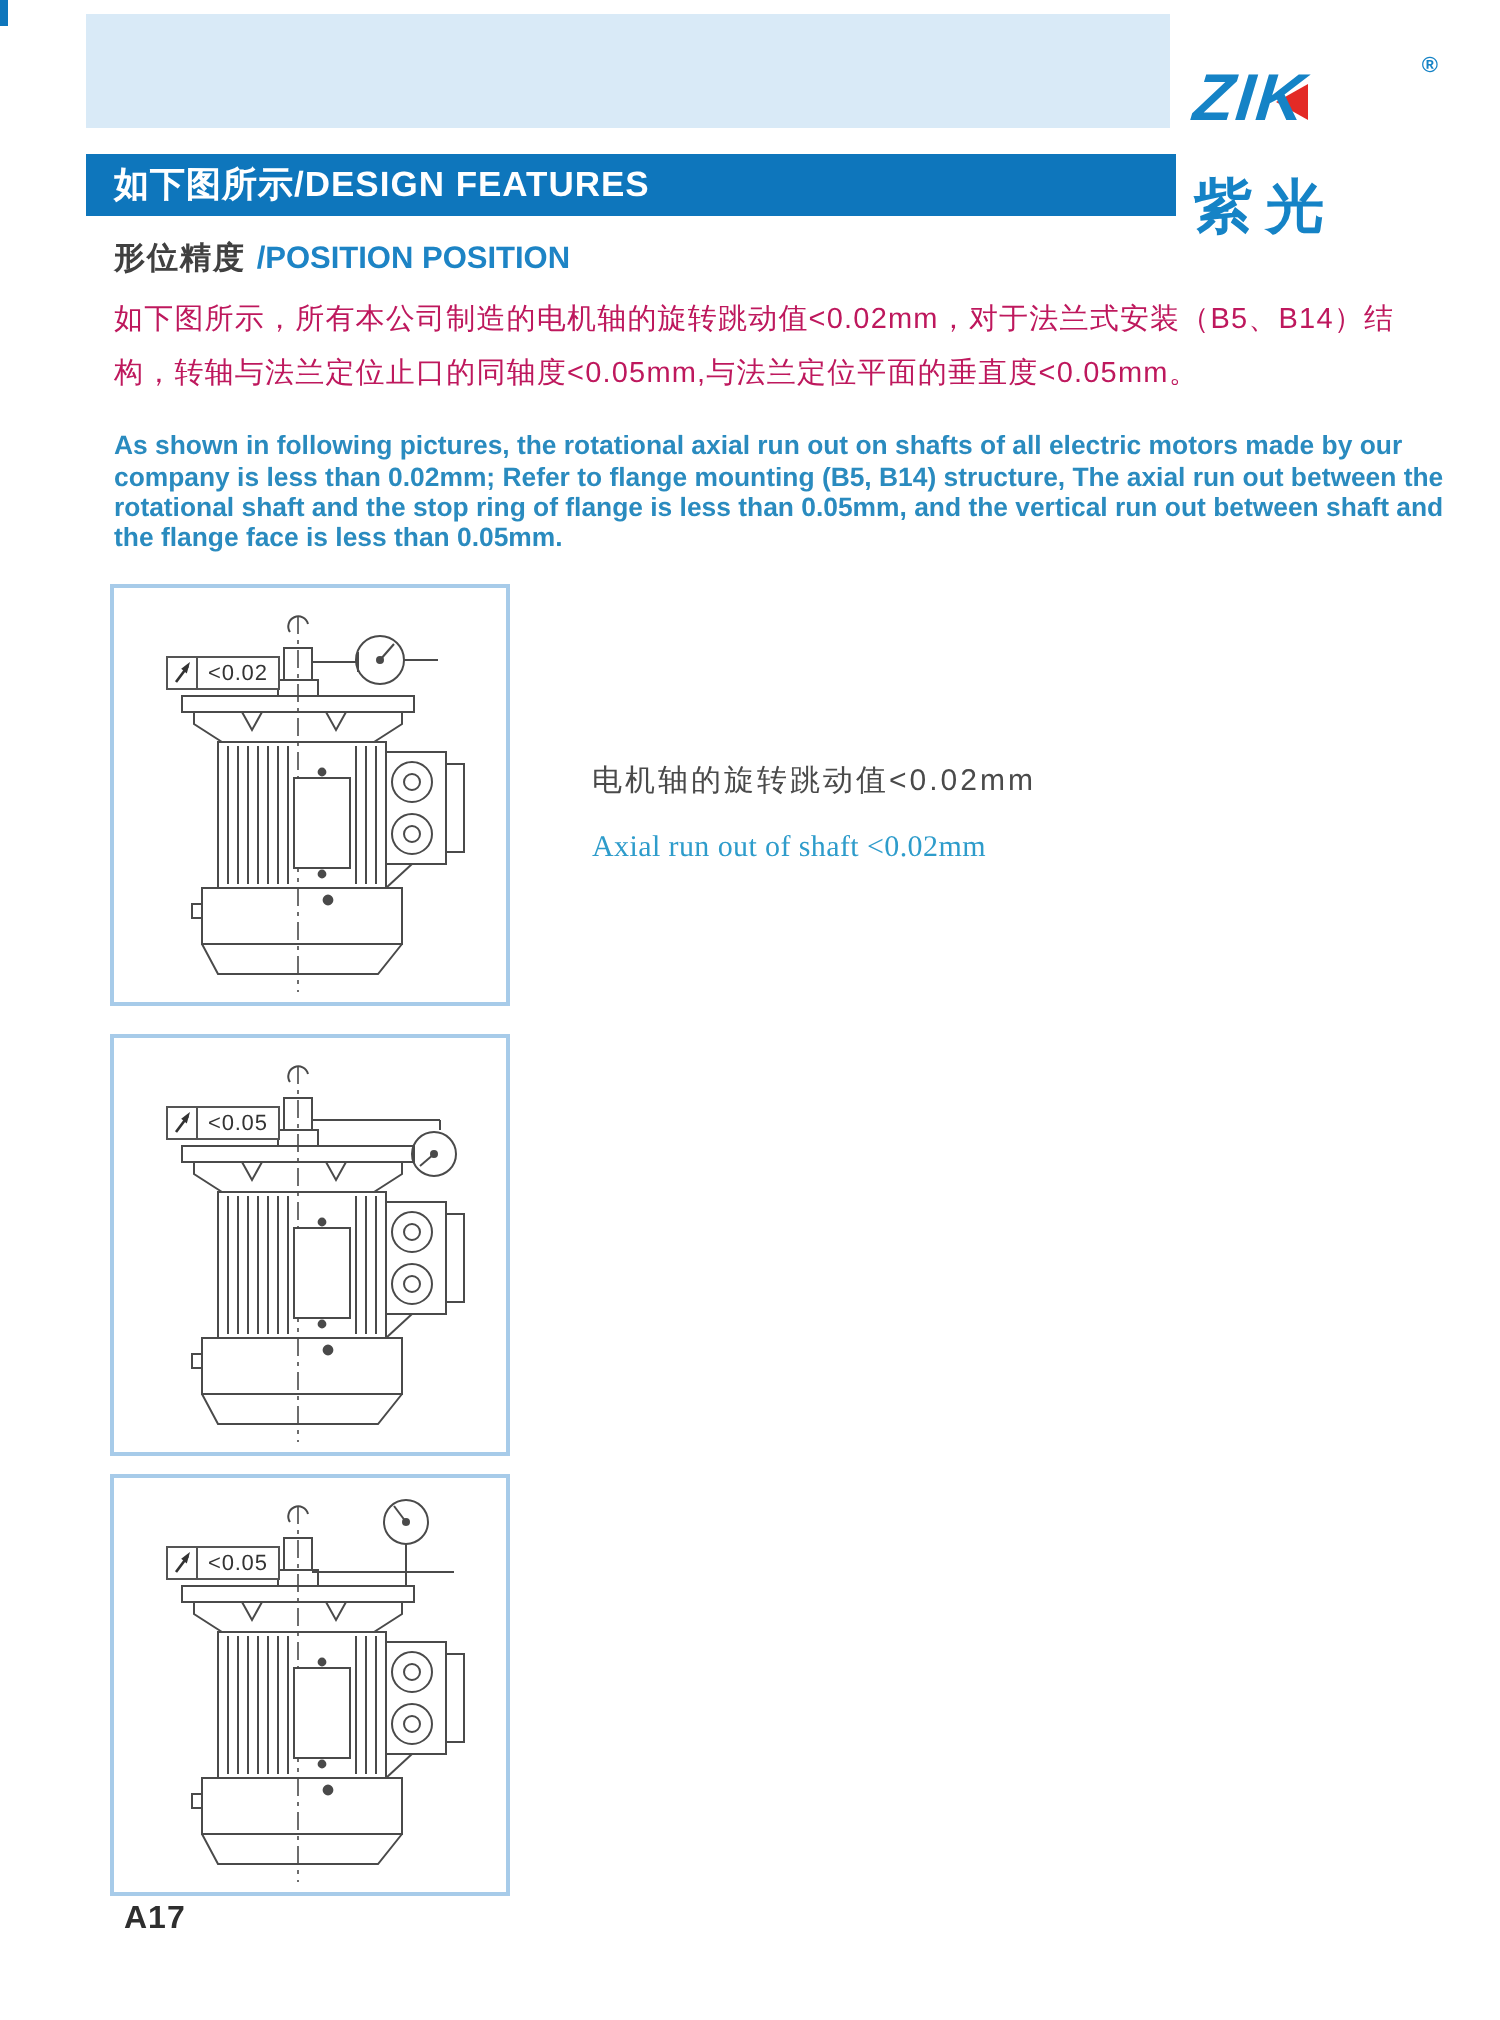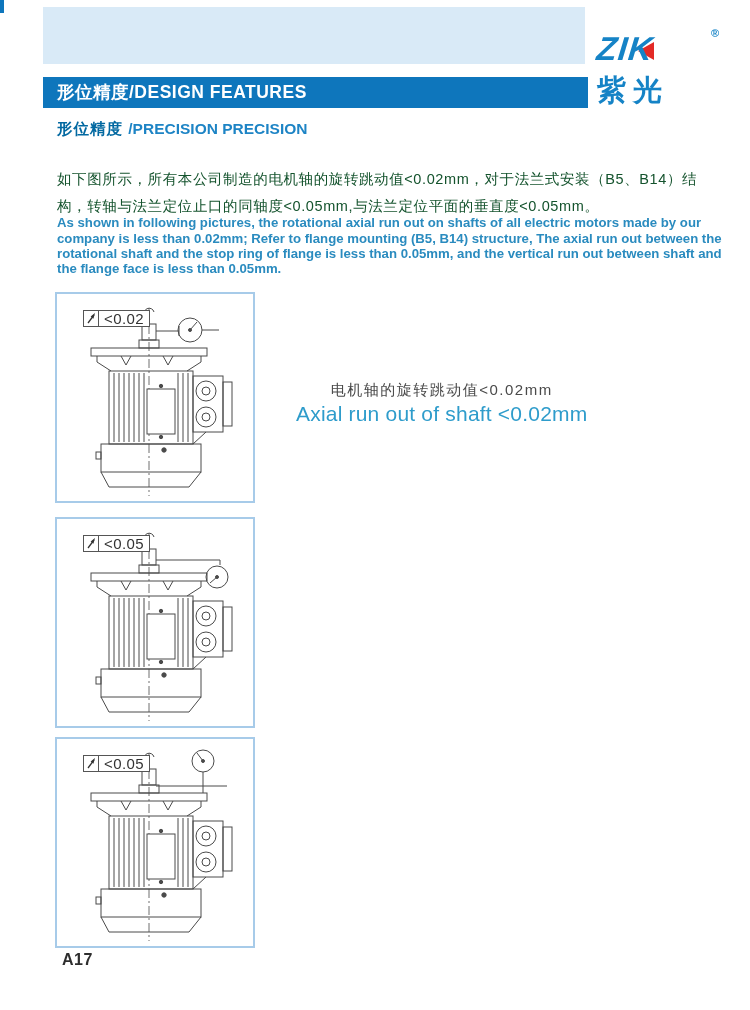--- a/index.html
+++ b/index.html
@@ -9,39 +9,39 @@
   .top-band{position:absolute;left:43px;top:7px;width:542px;height:57px;background:var(--band);}
   .header-bar{position:absolute;left:43px;top:77px;width:531px;height:31px;background:var(--header-bar);
               color:#fff;font-weight:bold;font-size:17.5px;line-height:31px;padding-left:14px;letter-spacing:.5px;}
   .brand{position:absolute;left:597px;top:31px;width:140px;}
   .brand-mark{display:flex;align-items:center;position:relative;height:36px;}
   .brand-text{font-weight:bold;font-style:italic;font-size:33px;color:var(--logo-blue);
               transform:skewX(-6deg);letter-spacing:1px;line-height:34px;}
   .brand-tri{width:0;height:0;border-top:9px solid transparent;border-bottom:9px solid transparent;
              border-right:16px solid var(--logo-red);margin-left:-15px;margin-top:4px;}
   .brand-reg{position:absolute;right:18px;top:-4px;font-size:11px;color:var(--logo-blue);font-weight:bold;}
-  .brand-cn{font-size:29px;font-weight:bold;color:var(--logo-blue);letter-spacing:7px;margin-top:4px;}
+  .brand-cn{font-size:29px;font-weight:bold;color:var(--logo-blue);letter-spacing:7px;margin-top:17px;}
   .section-title{position:absolute;left:57px;top:119px;font-size:15.5px;font-weight:bold;}
-  .st-cn{color:#0369a1;letter-spacing:1px;}
+  .st-cn{color:#404040;letter-spacing:1px;}
   .st-en{color:var(--accent-blue);}
-  .intro-cn{position:absolute;left:57px;top:151px;width:662px;font-size:14.5px;line-height:27px;
-            color:#14532d;letter-spacing:.6px;}
+  .intro-cn{position:absolute;left:57px;top:132px;width:662px;font-size:14.5px;line-height:27px;
+            color:#be185d;letter-spacing:.6px;}
   .intro-en{position:absolute;left:57px;top:202px;width:668px;font-size:13.2px;line-height:15.4px;
             color:var(--body-en);font-weight:bold;}
   .figure-row{position:absolute;left:0;width:750px;height:211px;}
   .diagram-box{position:absolute;left:55px;top:0;width:196px;height:207px;border:2px solid var(--box-border);
                background:#fff;}
   .motor-svg{position:absolute;left:0;top:0;width:196px;height:207px;}
-  .tol-box{position:absolute;left:26px;top:16px;height:15px;display:flex;align-items:stretch;
-           border:1px solid #555;background:#fff;z-index:2;font-size:15px;color:#333;}
+  .tol-box{position:absolute;left:26px;top:34px;height:15px;display:flex;align-items:stretch;
+           border:1px solid #555;background:#fff;z-index:2;font-size:11px;color:#333;}
   .tol-sym{width:14px;border-right:1px solid #555;display:flex;align-items:center;justify-content:center;}
   .tol-val{padding:0 5px;display:flex;align-items:center;letter-spacing:.4px;}
   .captions{position:absolute;left:296px;}
   .cap-cn{font-size:15px;color:#4a4a4a;letter-spacing:1.5px;text-align:center;}
-  .cap-en{font-size:21px;color:var(--caption-en);margin-top:2px;letter-spacing:.2px;}
+  .cap-en{font-size:15px;color:var(--caption-en);margin-top:16px;letter-spacing:.2px;font-family:Liberation Serif, serif;}
   .page-number{position:absolute;left:62px;top:951px;font-size:16px;font-weight:bold;color:#2e2e2e;
                letter-spacing:.5px;text-align:center;}
 </style>
 </head>
 <body>
 
 <div class="page">
 
   <div class="corner-mark"></div>
   <div class="top-band"></div>
@@ -49,25 +49,25 @@
   <div class="brand">
     <div class="brand-mark">
       <span class="brand-text">ZIK</span>
       <span class="brand-tri"></span>
       <span class="brand-reg">®</span>
     </div>
     <div class="brand-cn">紫光</div>
   </div>
 
   <div class="header-bar">
-    <span>形位精度/DESIGN FEATURES</span>
+    <span>如下图所示/DESIGN FEATURES</span>
   </div>
 
   <div class="section-title">
-    <span class="st-cn">形位精度 </span><span class="st-en">/PRECISION PRECISION</span>
+    <span class="st-cn">形位精度 </span><span class="st-en">/POSITION POSITION</span>
   </div>
 
   <p class="intro-cn">如下图所示，所有本公司制造的电机轴的旋转跳动值&lt;0.02mm，对于法兰式安装（B5、B14）结构，转轴与法兰定位止口的同轴度&lt;0.05mm,与法兰定位平面的垂直度&lt;0.05mm。</p>
   <p class="intro-en">As shown in following pictures, the rotational axial run out on shafts of all electric motors made by our company is less than 0.02mm; Refer to flange mounting (B5, B14) structure, The axial run out between the rotational shaft and the stop ring of flange is less than 0.05mm, and the vertical run out between shaft and the flange face is less than 0.05mm.</p>
 
   <section class="figure-row" style="top:292px">
     <div class="diagram-box">
       <div class="tol-box">
         <span class="tol-sym">
           <svg width="9" height="11" viewBox="0 0 9 11">

